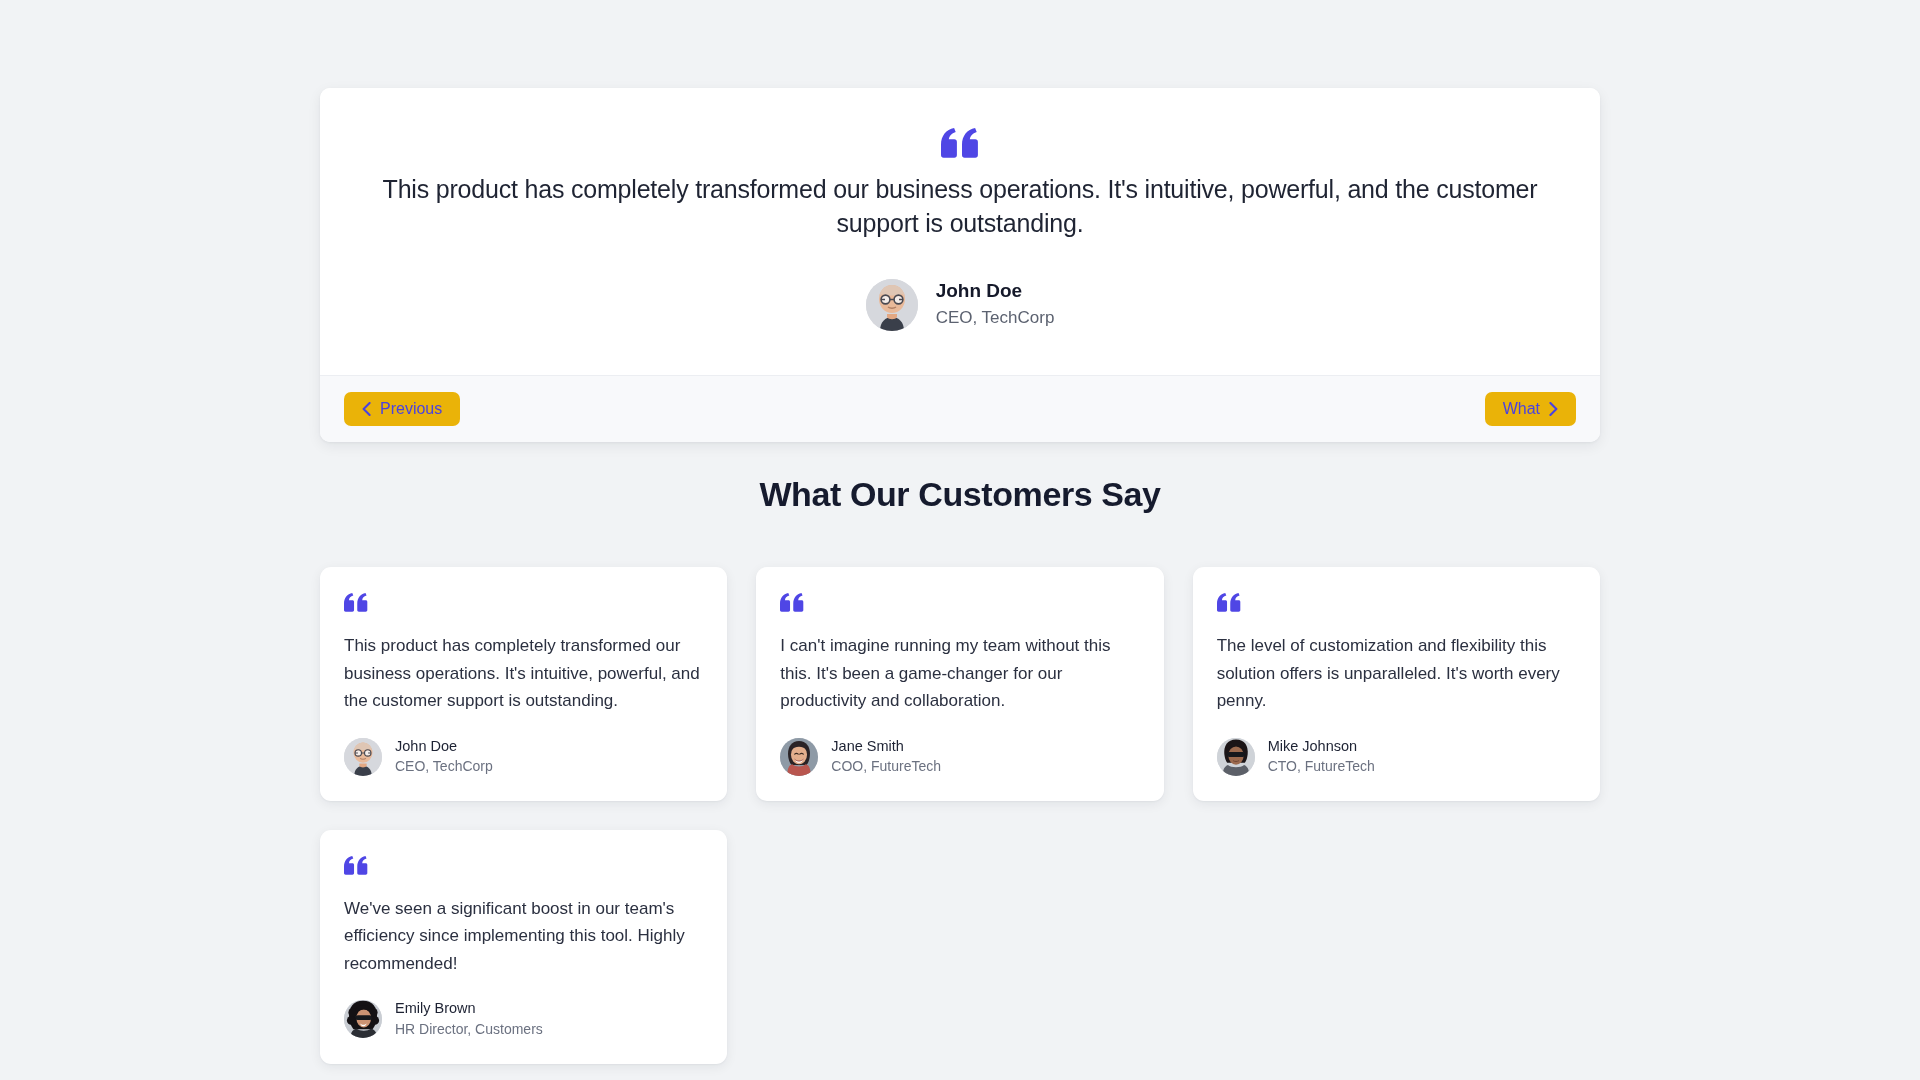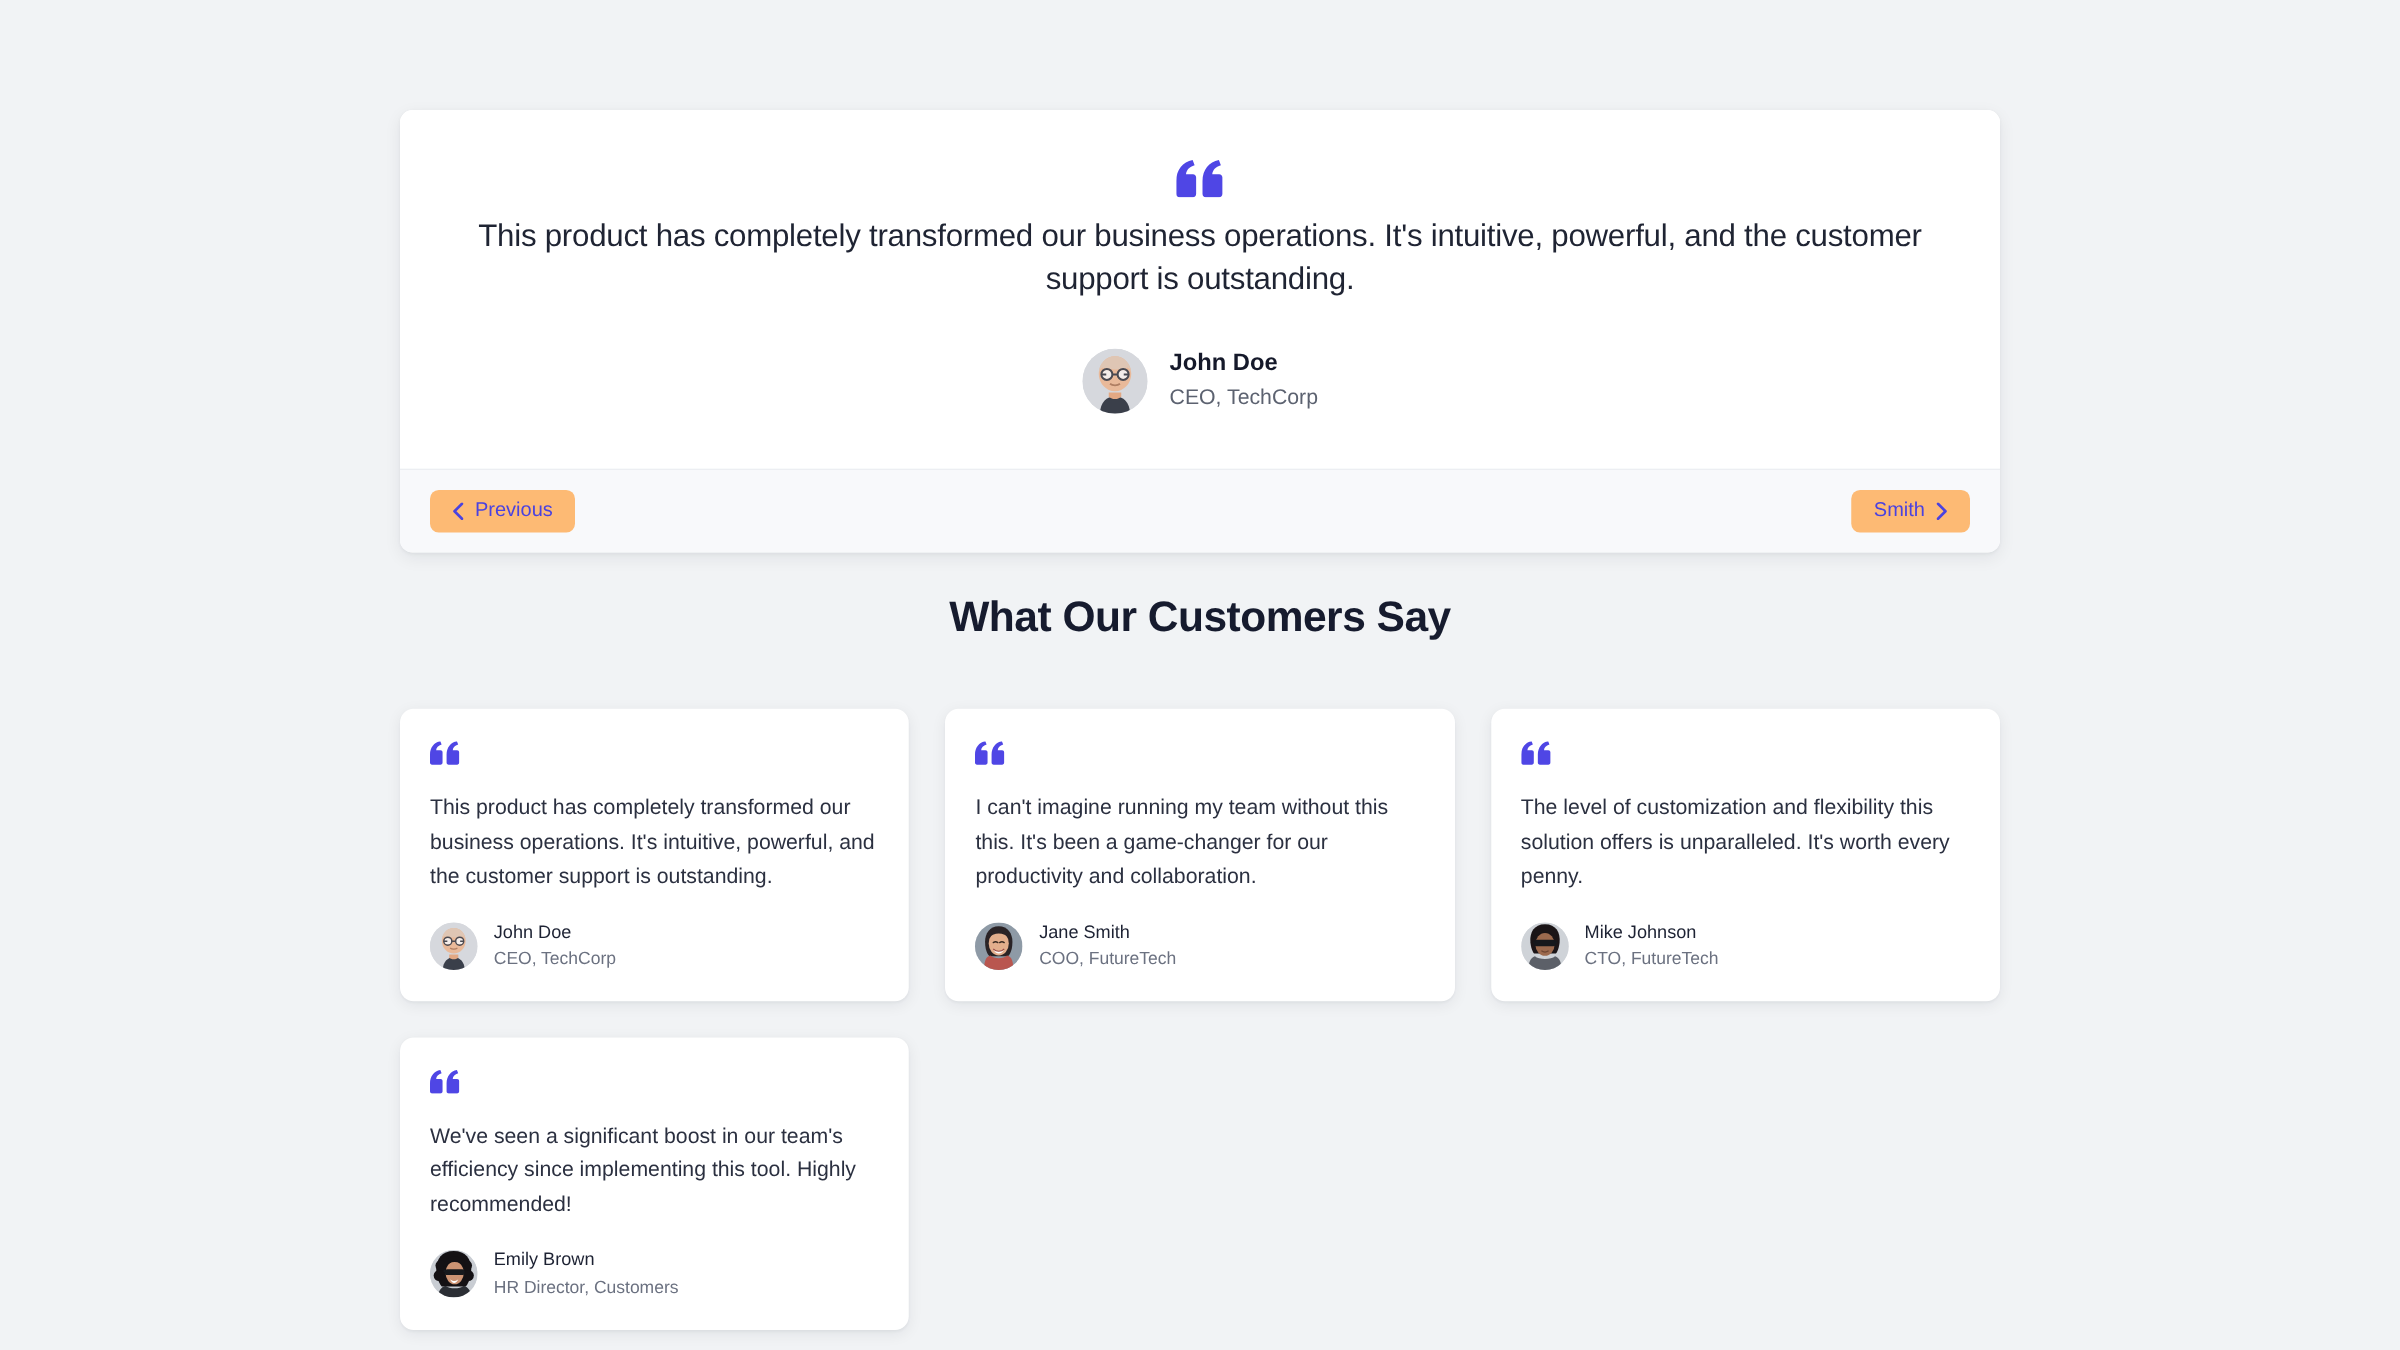--- a/index.html
+++ b/index.html
@@ -96,21 +96,21 @@
   .featured-footer {
     background: #f8f9fb;
     border-top: 1px solid #eceef2;
     padding: 16px 24px;
     display: flex;
     align-items: center;
     justify-content: space-between;
   }
 
   .nav-btn {
-    background: #fdba74;
+    background: #eab308;
     color: #4a42e0;
     border: none;
     border-radius: 7px;
     font-family: "Liberation Sans", sans-serif;
     font-size: 16px;
     padding: 9px 18px;
     display: inline-flex;
     align-items: center;
     gap: 9px;
     cursor: pointer;
@@ -227,21 +227,21 @@
         <button class="nav-btn">
           <span>
             <svg width="9" height="14" viewBox="0 0 9 14" xmlns="http://www.w3.org/2000/svg" aria-hidden="true">
               <path d="M7.6 1 1.6 7l6 6" stroke="#4a42e0" stroke-width="2.1" fill="none" stroke-linecap="round" stroke-linejoin="round"></path>
             </svg>
           </span>
           <span>Previous</span>
         </button>
 
         <button class="nav-btn">
-          <span>Smith</span>
+          <span>What</span>
           <span>
             <svg width="9" height="14" viewBox="0 0 9 14" xmlns="http://www.w3.org/2000/svg" aria-hidden="true">
               <path d="M1.4 1l6 6-6 6" stroke="#4a42e0" stroke-width="2.1" fill="none" stroke-linecap="round" stroke-linejoin="round"></path>
             </svg>
           </span>
         </button>
       </div>
 
     </div>
   </div>

